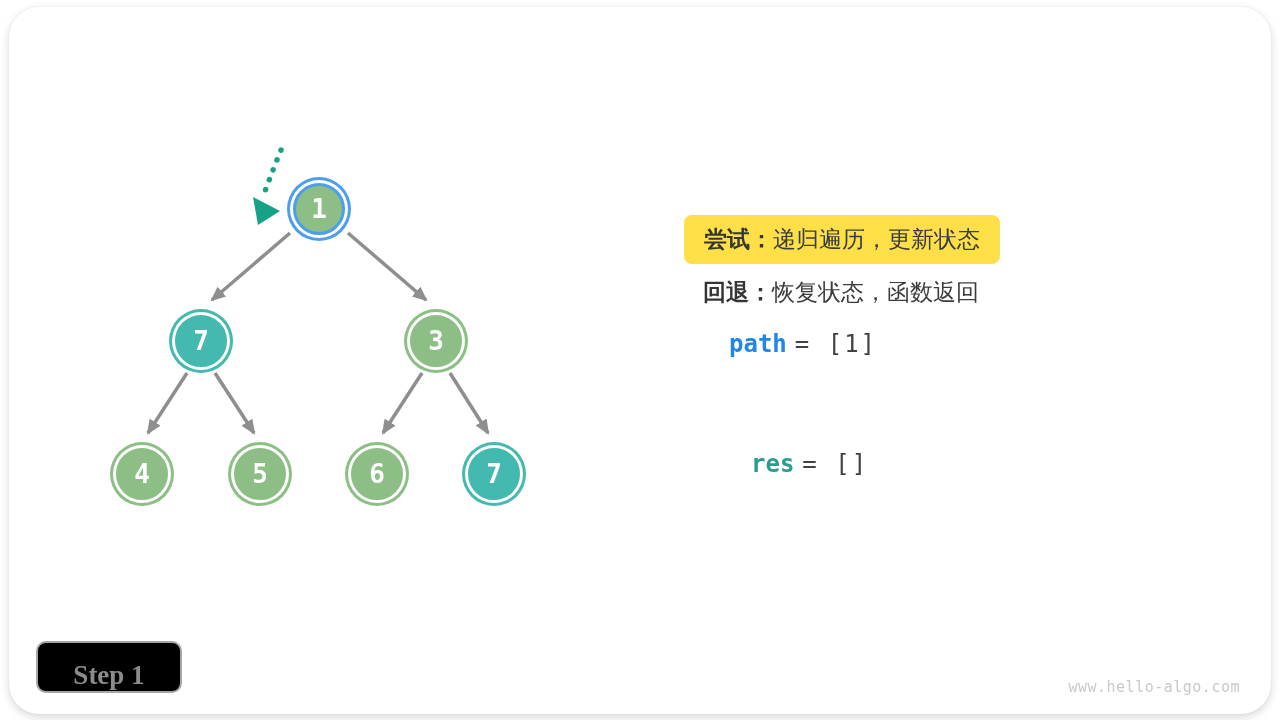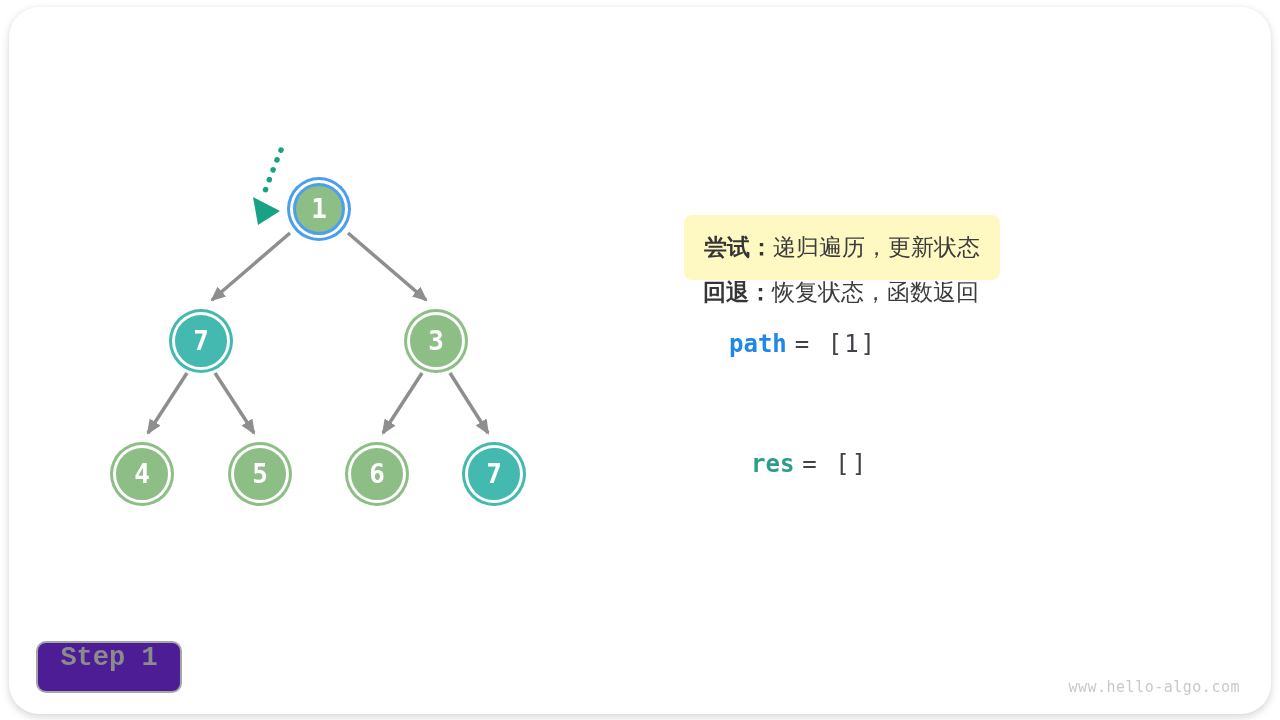--- a/index.html
+++ b/index.html
@@ -24,38 +24,38 @@
   }
   .node.green  { background: #8CBE85; border: 3px solid #8CBE85;
                  box-shadow: 0 0 0 3px #ffffff, 0 0 0 6px #8CBE85; }
   .node.teal   { background: #43B9AF; border: 3px solid #43B9AF;
                  box-shadow: 0 0 0 3px #ffffff, 0 0 0 6px #43B9AF; }
   .node.active { background: #8CBE85; border: 3px solid #4D9EEB;
                  box-shadow: 0 0 0 3px #ffffff, 0 0 0 6px #4D9EEB; }
 
   .panel-line { position: absolute; white-space: nowrap; font-size: 23px; color: #3C3C3C; }
   .panel-line .lbl { font-weight: bold; color: #353535; }
-  .hl-box { left: 684px; top: 215px; background: #fef9c3; border-radius: 8px; padding: 17px 20px; text-align: center; }
+  .hl-box { left: 684px; top: 215px; background: #fde047; border-radius: 8px; padding: 9px 20px; text-align: center; }
   .back-line { left: 703px; top: 277px; }
 
   .code-line { position: absolute; white-space: nowrap;
                font-family: "DejaVu Sans Mono", "Liberation Mono", monospace;
                font-size: 24px; color: #3F4347; }
   .code-line .var { font-weight: bold; }
   .code-line .rest { letter-spacing: 2px; margin-left: 8px; }
   .path-line { left: 729px; top: 330px; }
   .path-line .var { color: #2086E7; }
   .res-line { left: 703px; top: 450px; }
   .res-line .var { color: #2E9C8D; margin-left: 48px; }
 
   .step-btn {
     position: absolute; left: 36px; top: 641px; width: 146px; height: 52px;
-    background: #4c1d95; border: 2px solid #A6A6A6; border-radius: 10px;
-    display: flex; align-items: flex-start; justify-content: center;
-    font-family: Liberation Mono, monospace;
+    background: #000000; border: 2px solid #A6A6A6; border-radius: 10px;
+    display: flex; align-items: flex-end; justify-content: center;
+    font-family: Liberation Serif, serif;
     font-weight: bold; font-size: 27px; color: #8B8B8B;
   }
 
   .watermark {
     position: absolute; right: 40px; top: 678px;
     font-family: "DejaVu Sans Mono", "Liberation Mono", monospace;
     font-size: 15px; color: #C9C9C9; letter-spacing: 0.5px;
   }
 </style>
 </head>

